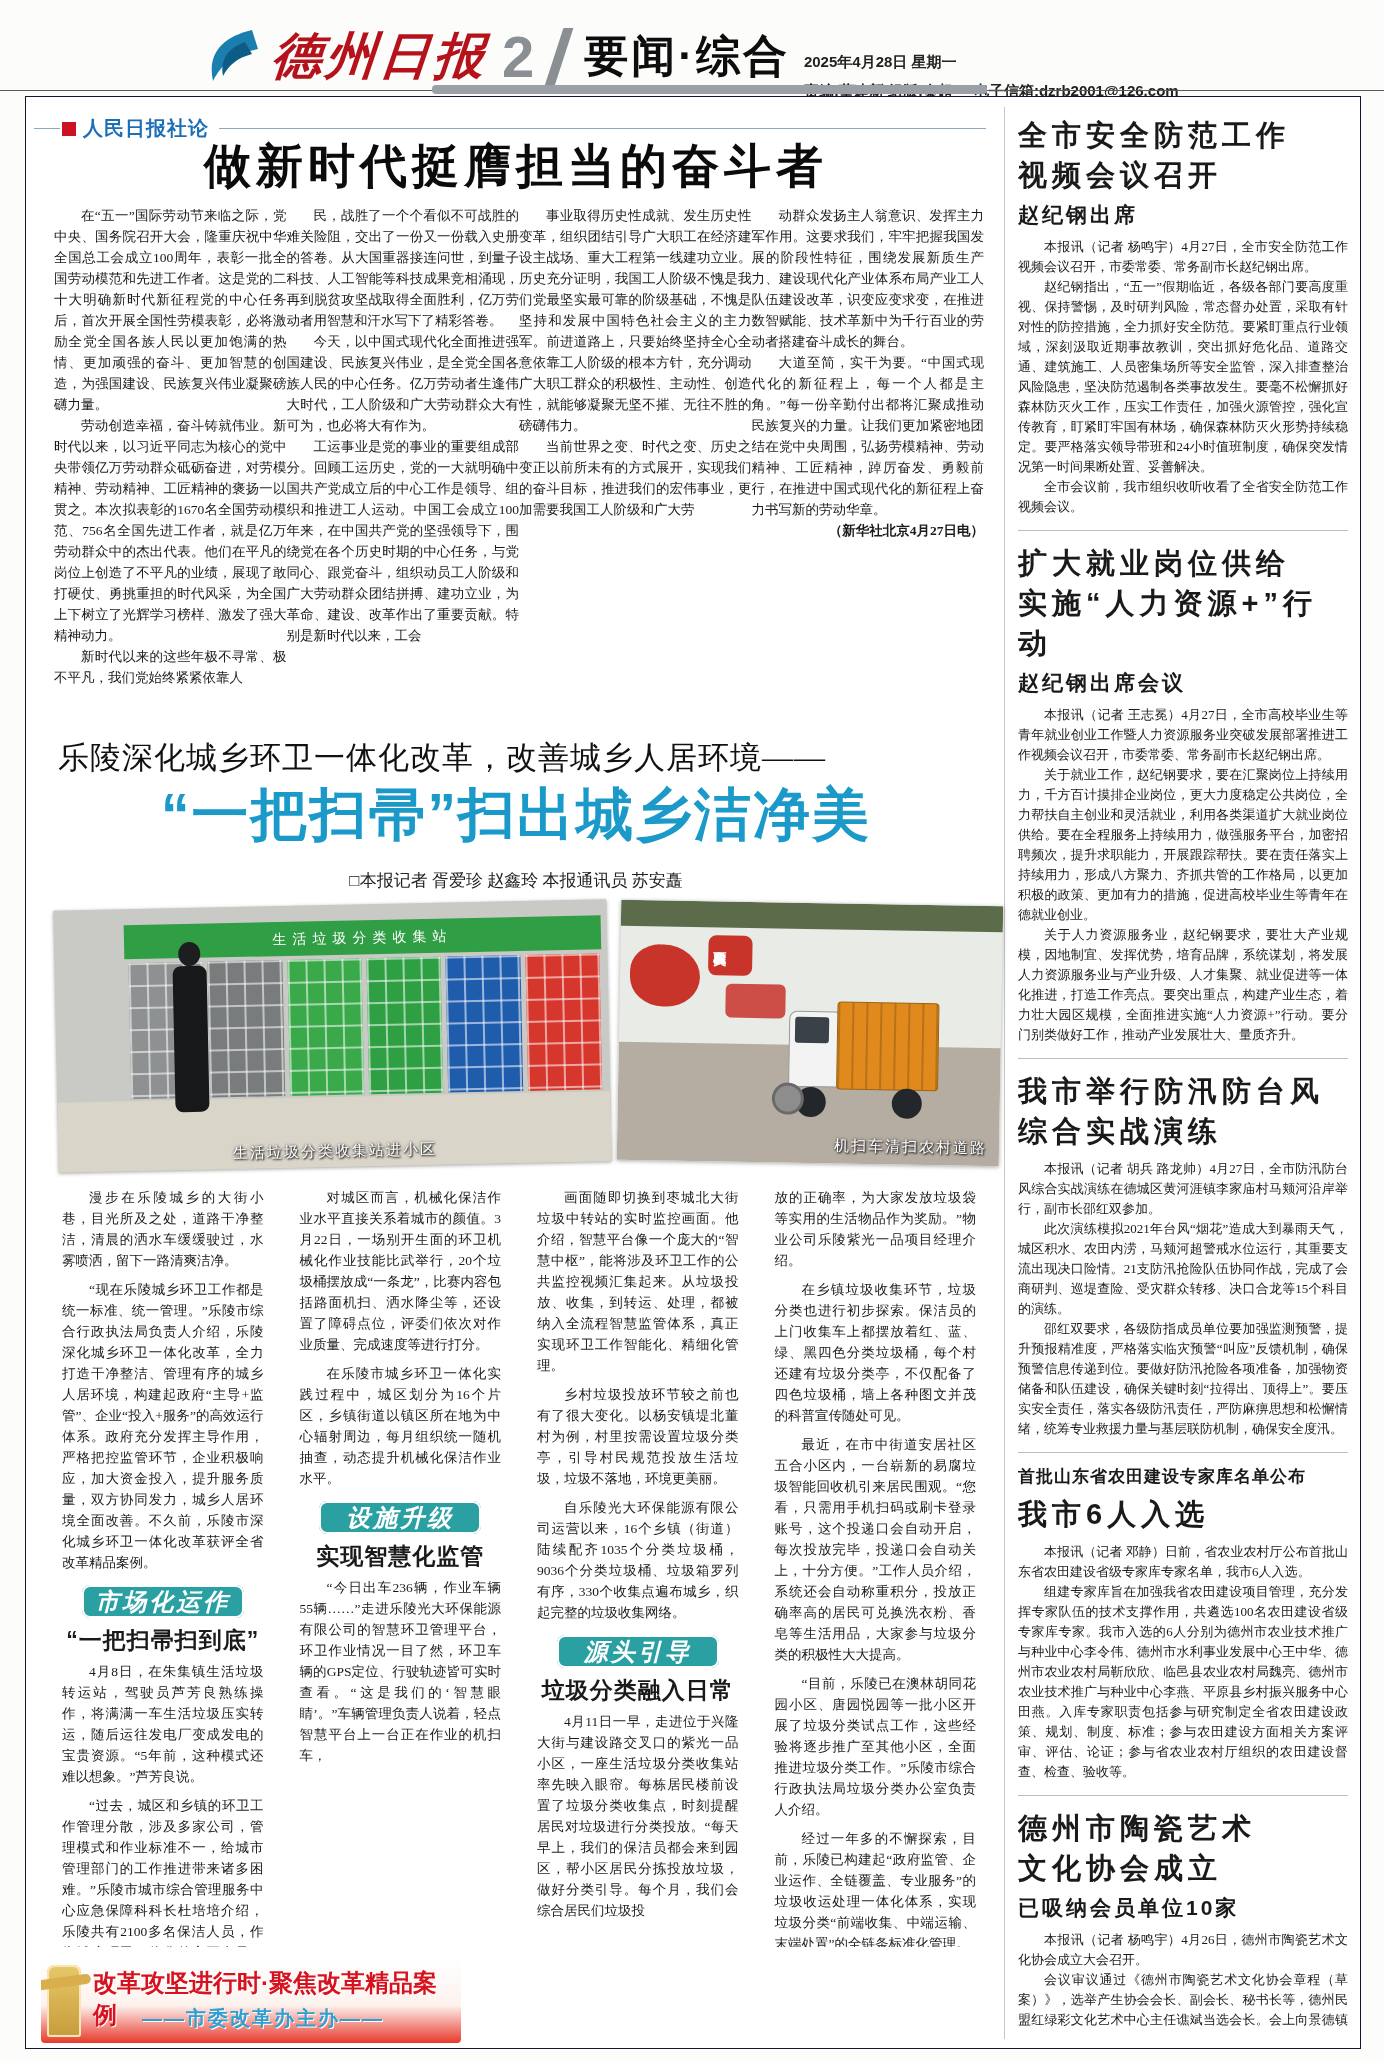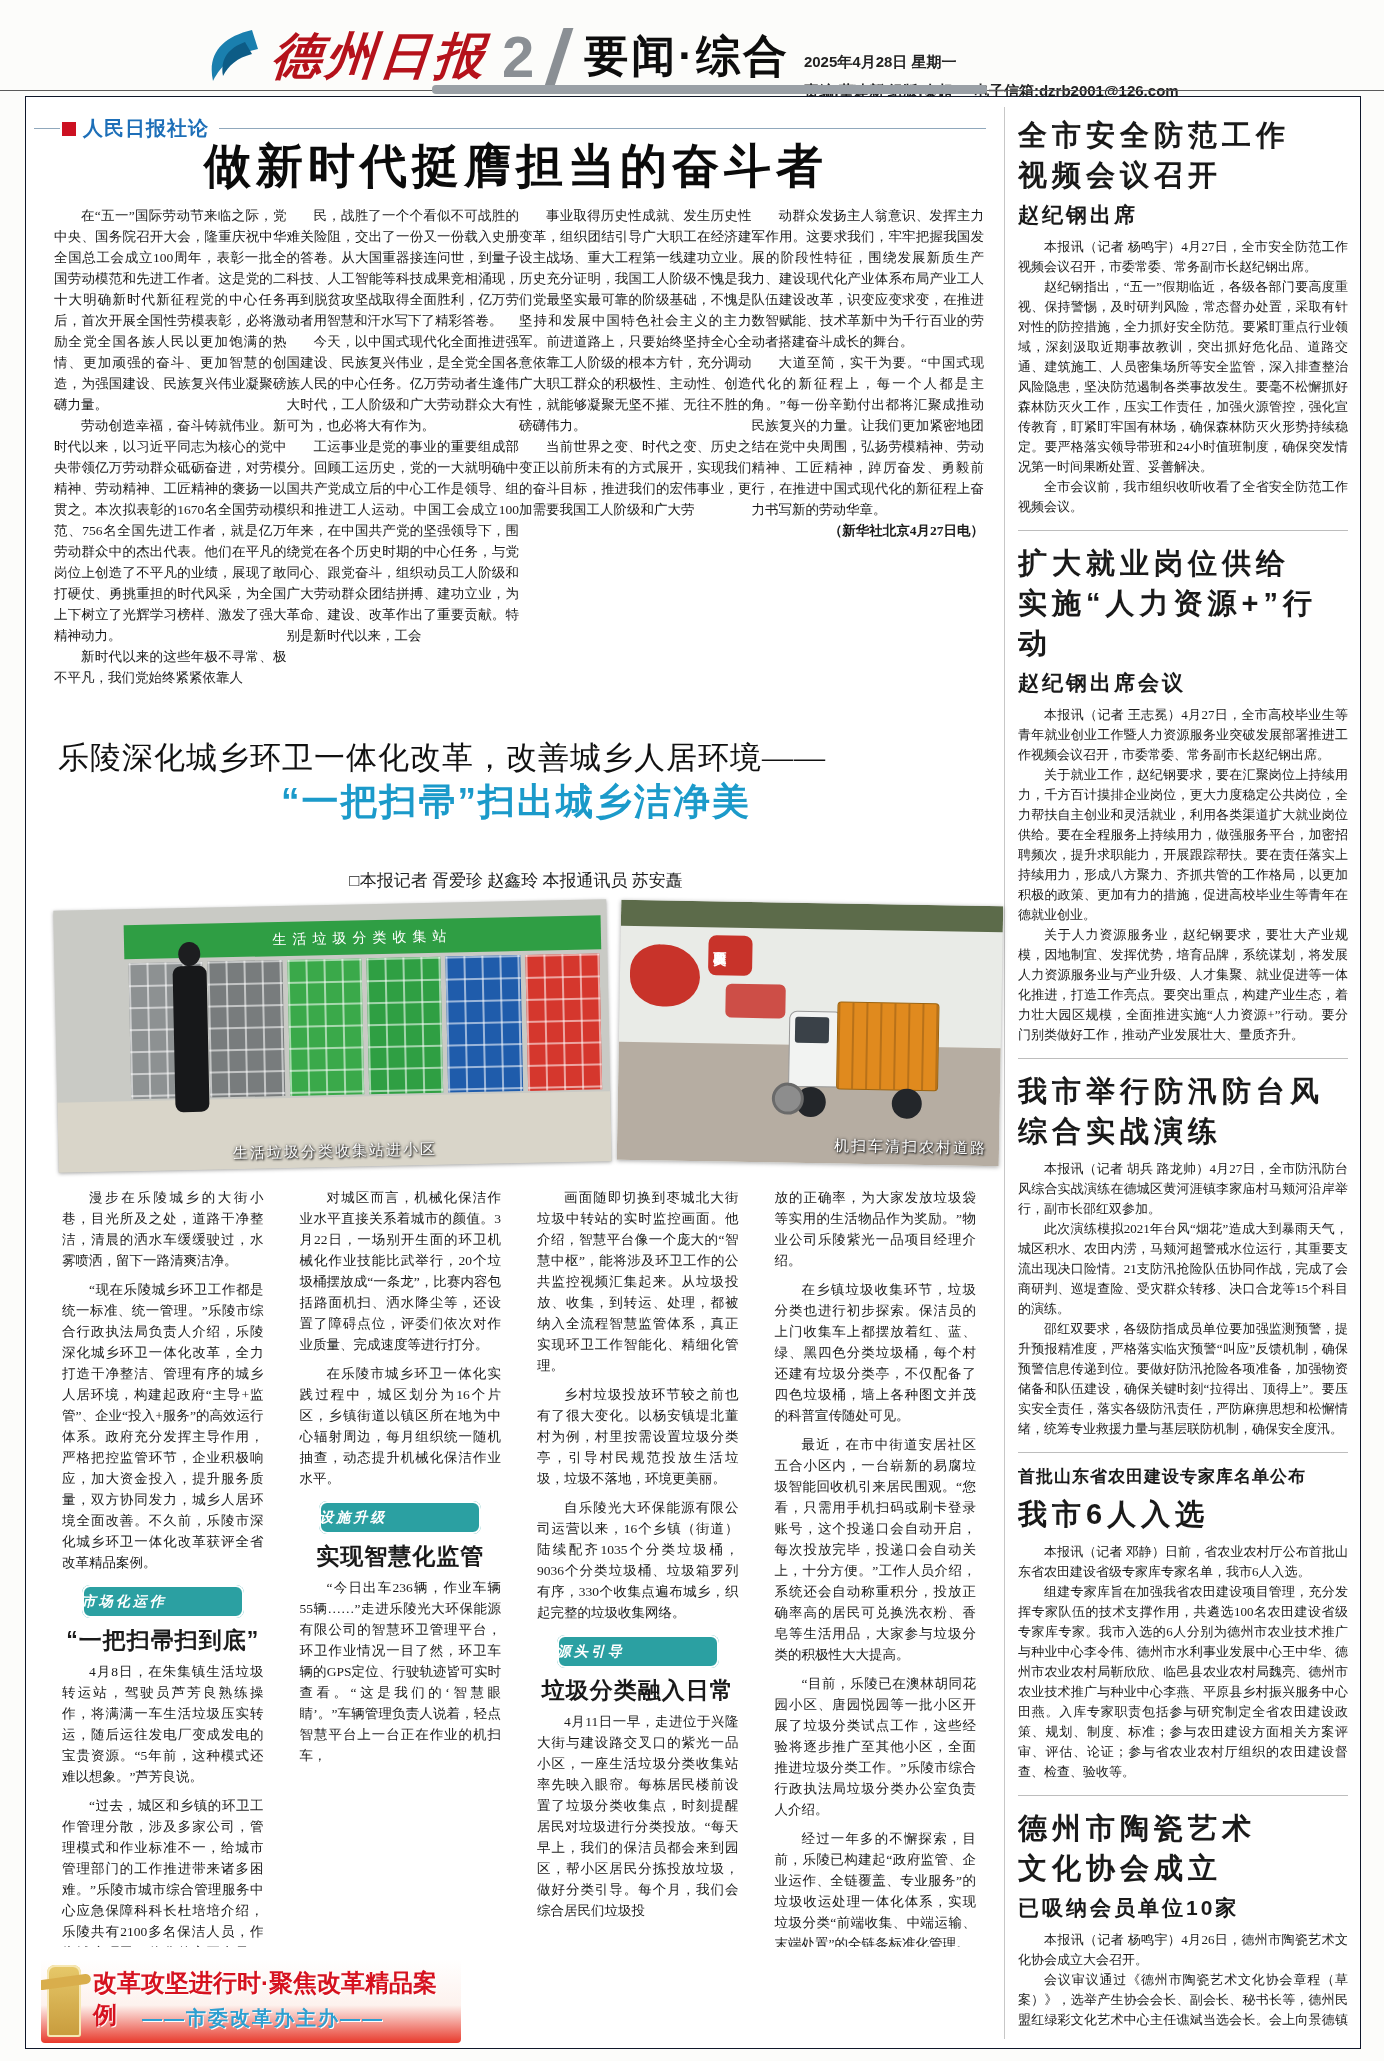--- a/index.html
+++ b/index.html
@@ -28,21 +28,21 @@
   .ed-label-row .post{flex:1;height:1px;background:#90a8bc;margin-left:10px;}
   .ed-title{position:absolute;top:38px;left:15px;width:950px;text-align:center;
             font-family:"Liberation Sans",sans-serif;font-size:47px;font-weight:900;letter-spacing:5px;color:#0b0b0b;}
   .ed-cols{position:absolute;top:108px;left:28px;width:930px;height:492px;display:flex;overflow:hidden;}
   .ed-col{flex:1;overflow:hidden;font-size:13.5px;line-height:21px;text-align:justify;}
   .ed-col p{margin:0;text-indent:2em;}
   .ed-col p.sign{text-indent:0;text-align:right;font-weight:bold;}
   
   .ft-kicker{position:absolute;top:640px;left:32px;font-size:31px;letter-spacing:1px;color:#111;}
   .ft-title{position:absolute;top:680px;left:15px;width:950px;text-align:center;
-            font-family:"Liberation Sans",sans-serif;font-size:37px;font-weight:900;color:#1b9aca;letter-spacing:2px;}
+            font-family:"Liberation Sans",sans-serif;font-size:57px;font-weight:900;color:#1b9aca;letter-spacing:2px;}
   .ft-byline{position:absolute;top:772px;left:15px;width:950px;text-align:center;font-size:17px;color:#222;}
   
   .photo{position:absolute;overflow:hidden;box-shadow:0 1px 4px rgba(0,0,0,.35);}
   .photo-left{top:808px;left:30px;width:553px;height:262px;transform:rotate(-1.2deg);background:#c9cac5;}
   .photo-right{top:806px;left:593px;width:382px;height:260px;transform:rotate(1deg);background:#e9ebe7;}
   .pl-green{position:absolute;top:16px;left:70px;right:6px;height:34px;background:#2f9e44;color:#fff;
             font-size:14px;letter-spacing:6px;text-align:center;line-height:34px;font-family:"Liberation Sans",sans-serif;}
   .pl-bins{position:absolute;top:54px;left:74px;right:8px;height:136px;display:flex;gap:5px;}
   .pl-bins .bin{flex:1;background-image:linear-gradient(rgba(255,255,255,.55) 2px,transparent 2px),
                 linear-gradient(90deg,rgba(255,255,255,.55) 2px,transparent 2px);background-size:18px 22px;}
@@ -69,22 +69,22 @@
   .truck .w1{left:8px;} .truck .w2{left:104px;}
   .truck .brush{position:absolute;left:-16px;bottom:2px;width:26px;height:26px;background:#8d8d8d;border-radius:50%;border:3px solid #6a6a6a;}
   .pr-caption{position:absolute;bottom:8px;right:12px;color:#fff;font-size:15px;text-shadow:0 0 3px #333,1px 1px 2px #000;letter-spacing:2px;}
   
   .ft-cols{position:absolute;top:1082px;left:28px;width:930px;height:768px;display:flex;gap:20px;overflow:hidden;}
   .ft-col{flex:1;overflow:hidden;font-size:13.5px;line-height:21px;text-align:justify;}
   .ft-col p{margin:8px;text-indent:2em;}
   .ft-col p.cont{text-indent:0;}
   .fh{margin:12px 0 10px;}
   .fh .tagbox{display:block;width:162px;margin:12px auto;background:#2ba0a2;color:#fff;border-radius:8px;
-              font-family:"Liberation Sans",sans-serif;font-style:italic;font-weight:bold;font-size:14px;
-              letter-spacing:3px;text-align:left;padding:6px 0;box-shadow:0 0 0 2px #fff inset;}
+              font-family:"Liberation Sans",sans-serif;font-style:italic;font-weight:bold;font-size:24px;
+              letter-spacing:3px;text-align:center;padding:6px 0;box-shadow:0 0 0 2px #fff inset;}
   .fh .sub{text-align:center;font-family:"Liberation Sans",sans-serif;font-weight:900;font-size:23px;margin-top:6px;letter-spacing:1px;}
   
   .banner{position:absolute;top:1862px;left:15px;width:420px;height:84px;overflow:hidden;
           background:linear-gradient(180deg,#ffffff 0%,#fdf2ee 55%,#e8392b 100%);border-radius:4px;}
   .banner .pillar{position:absolute;left:6px;top:6px;width:34px;height:72px;background:linear-gradient(180deg,#e7c96a,#c89b3c);
                   border-radius:8px 8px 3px 3px;box-shadow:0 0 0 2px #f6e7b5 inset;}
   .banner .wing{position:absolute;left:-4px;top:18px;width:54px;height:10px;background:#d9ae4c;border-radius:6px;transform:rotate(-8deg);}
   .banner .l1{position:absolute;left:52px;top:8px;width:360px;font-family:"Liberation Sans",sans-serif;
               font-weight:900;font-size:24px;color:#d6121f;letter-spacing:0;text-shadow:1px 1px 0 #fff;}
   .banner .l2{position:absolute;left:52px;top:46px;width:340px;text-align:center;font-family:"Liberation Sans",sans-serif;

